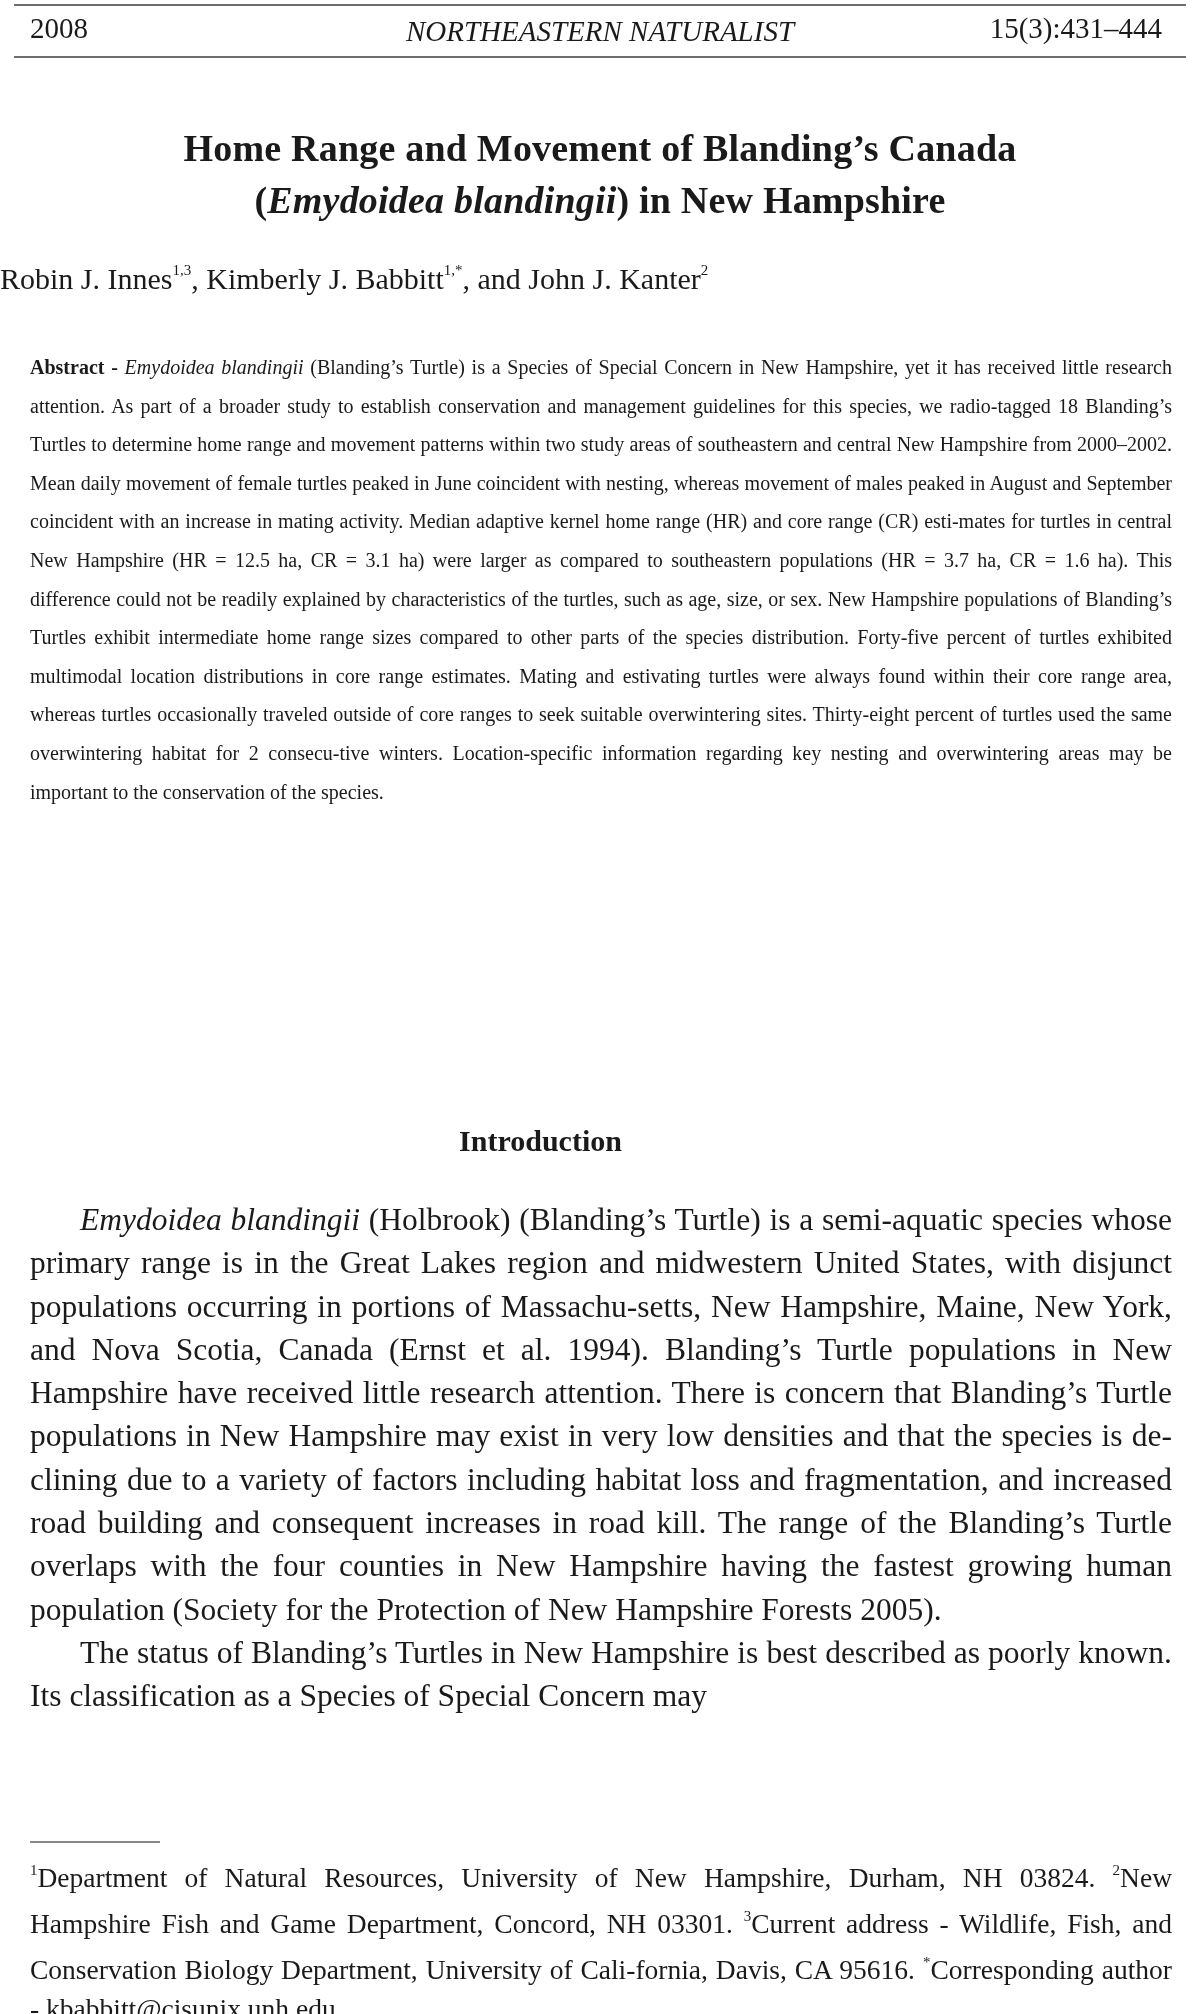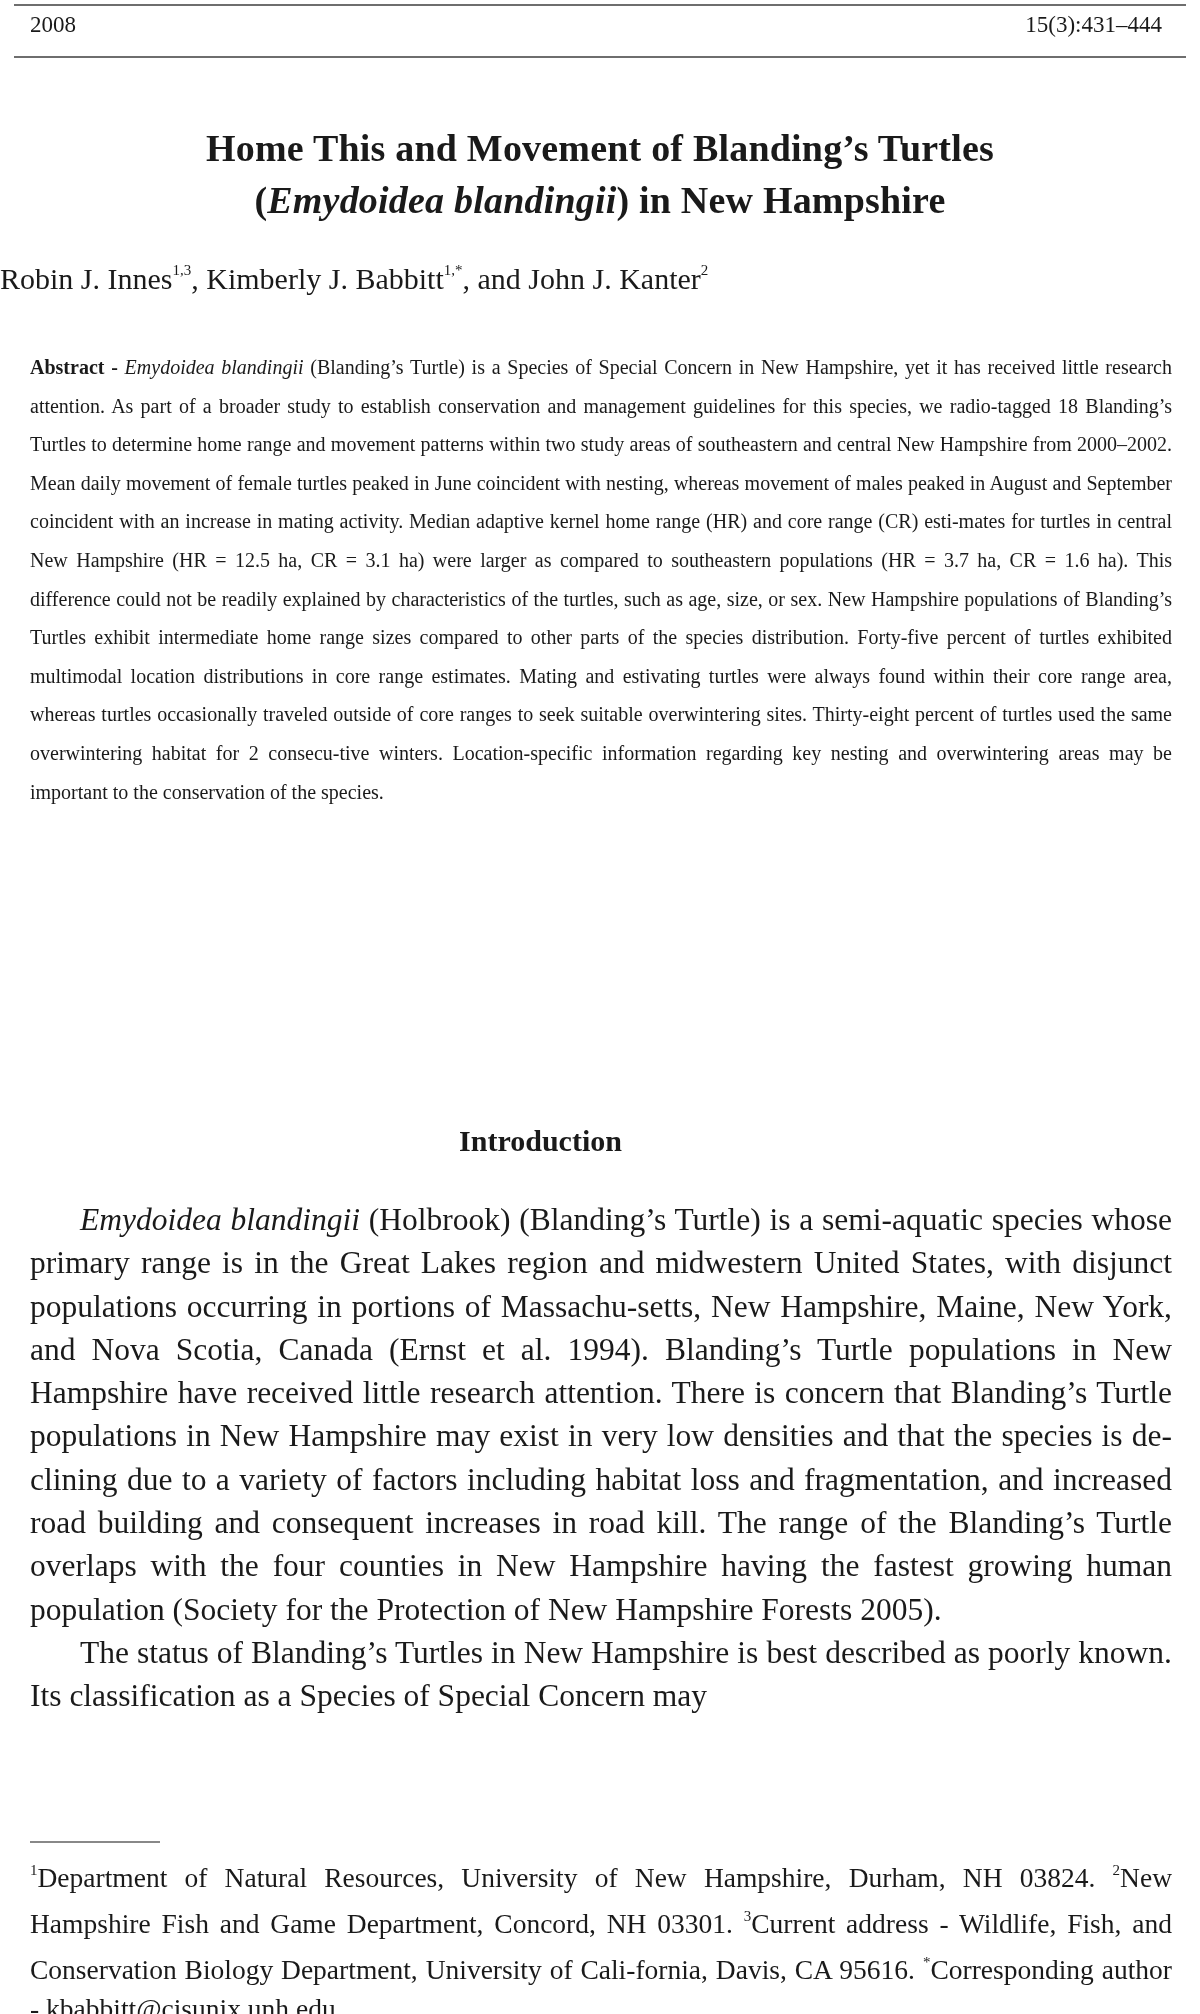--- a/index.html
+++ b/index.html
@@ -3,21 +3,21 @@
 <meta charset="utf-8">
 <style>
   html, body { margin: 0; padding: 0; background: #ffffff; }
   body {
     width: 1200px; height: 2014px; position: relative; overflow: hidden;
     font-family: "Liberation Serif", "DejaVu Serif", serif; color: #1a1a1a;
   }
   .rule { position: absolute; left: 14px; width: 1172px; height: 2px; background: #6e6e6e; }
   .rule.top { top: 4px; }
   .rule.bottom { top: 56px; }
-  .running-head { position: absolute; top: 12px; left: 30px; width: 1140px; height: 36px; font-size: 23px; }
+  .running-head { position: absolute; top: 12px; left: 30px; width: 1140px; height: 36px; font-size: 29px; }
   .running-head .year { position: absolute; left: 0; top: 0; }
   .running-head .journal { position: absolute; left: 0; right: 0; top: 3px; text-align: center; font-style: italic; }
   .running-head .vol { position: absolute; right: 8px; top: 0; }
   .title {
     position: absolute; top: 122px; left: 0; width: 1200px; text-align: center;
     font-weight: bold; font-size: 38px; line-height: 52px; letter-spacing: 0.2px;
   }
   .authors { position: absolute; top: 262px; left: 0; width: 1200px; text-align: left; font-size: 30px; }
   .authors sup { font-size: 15px; vertical-align: 14px; }
   .abstract {
@@ -40,26 +40,27 @@
     font-size: 27.5px; line-height: 39px; text-align: justify;
   }
   .footnotes sup { font-size: 15px; vertical-align: 12px; }
 </style>
 </head>
 <body>
 
 <div class="rule top"></div>
 <div class="running-head">
   <span class="year">2008</span>
+  <span class="journal">NORTHEASTERN NATURALIST</span>
   <span class="vol">15(3):431–444</span>
 </div>
 <div class="rule bottom"></div>
 
 <h1 class="title" style="margin:0;">
-  <span>Home This and Movement of Blanding’s Turtles</span><br>
+  <span>Home Range and Movement of Blanding’s Canada</span><br>
   <span>(</span><i>Emydoidea blandingii</i><span>) in New Hampshire</span>
 </h1>
 
 <div class="authors">
   <span>Robin J. Innes</span><sup>1,3</sup><span>, </span><span>Kimberly J. Babbitt</span><sup>1,*</sup><span>, and </span><span>John J. Kanter</span><sup>2</sup>
 </div>
 
 <div class="abstract"><span class="label">Abstract - </span><i>Emydoidea blandingii</i><span> (Blanding’s Turtle) is a Species of Special Concern in New Hampshire, yet it has received little research attention. As part of a broader study to establish conservation and management guidelines for this species, we radio-tagged 18 Blanding’s Turtles to determine home range and movement patterns within two study areas of southeastern and central New Hampshire from 2000–2002. Mean daily movement of female turtles peaked in June coincident with nesting, whereas movement of males peaked in August and September coincident with an increase in mating activity. Median adaptive kernel home range (HR) and core range (CR) esti-mates for turtles in central New Hampshire (HR = 12.5 ha, CR = 3.1 ha) were larger as compared to southeastern populations (HR = 3.7 ha, CR = 1.6 ha). This difference could not be readily explained by characteristics of the turtles, such as age, size, or sex. New Hampshire populations of Blanding’s Turtles exhibit intermediate home range sizes compared to other parts of the species distribution. Forty-five percent of turtles exhibited multimodal location distributions in core range estimates. Mating and estivating turtles were always found within their core range area, whereas turtles occasionally traveled outside of core ranges to seek suitable overwintering sites. Thirty-eight percent of turtles used the same overwintering habitat for 2 consecu-tive winters. Location-specific information regarding key nesting and overwintering areas may be important to the conservation of the species.</span></div>
 
 <h2 class="section-heading" style="margin:0;">Introduction</h2>

